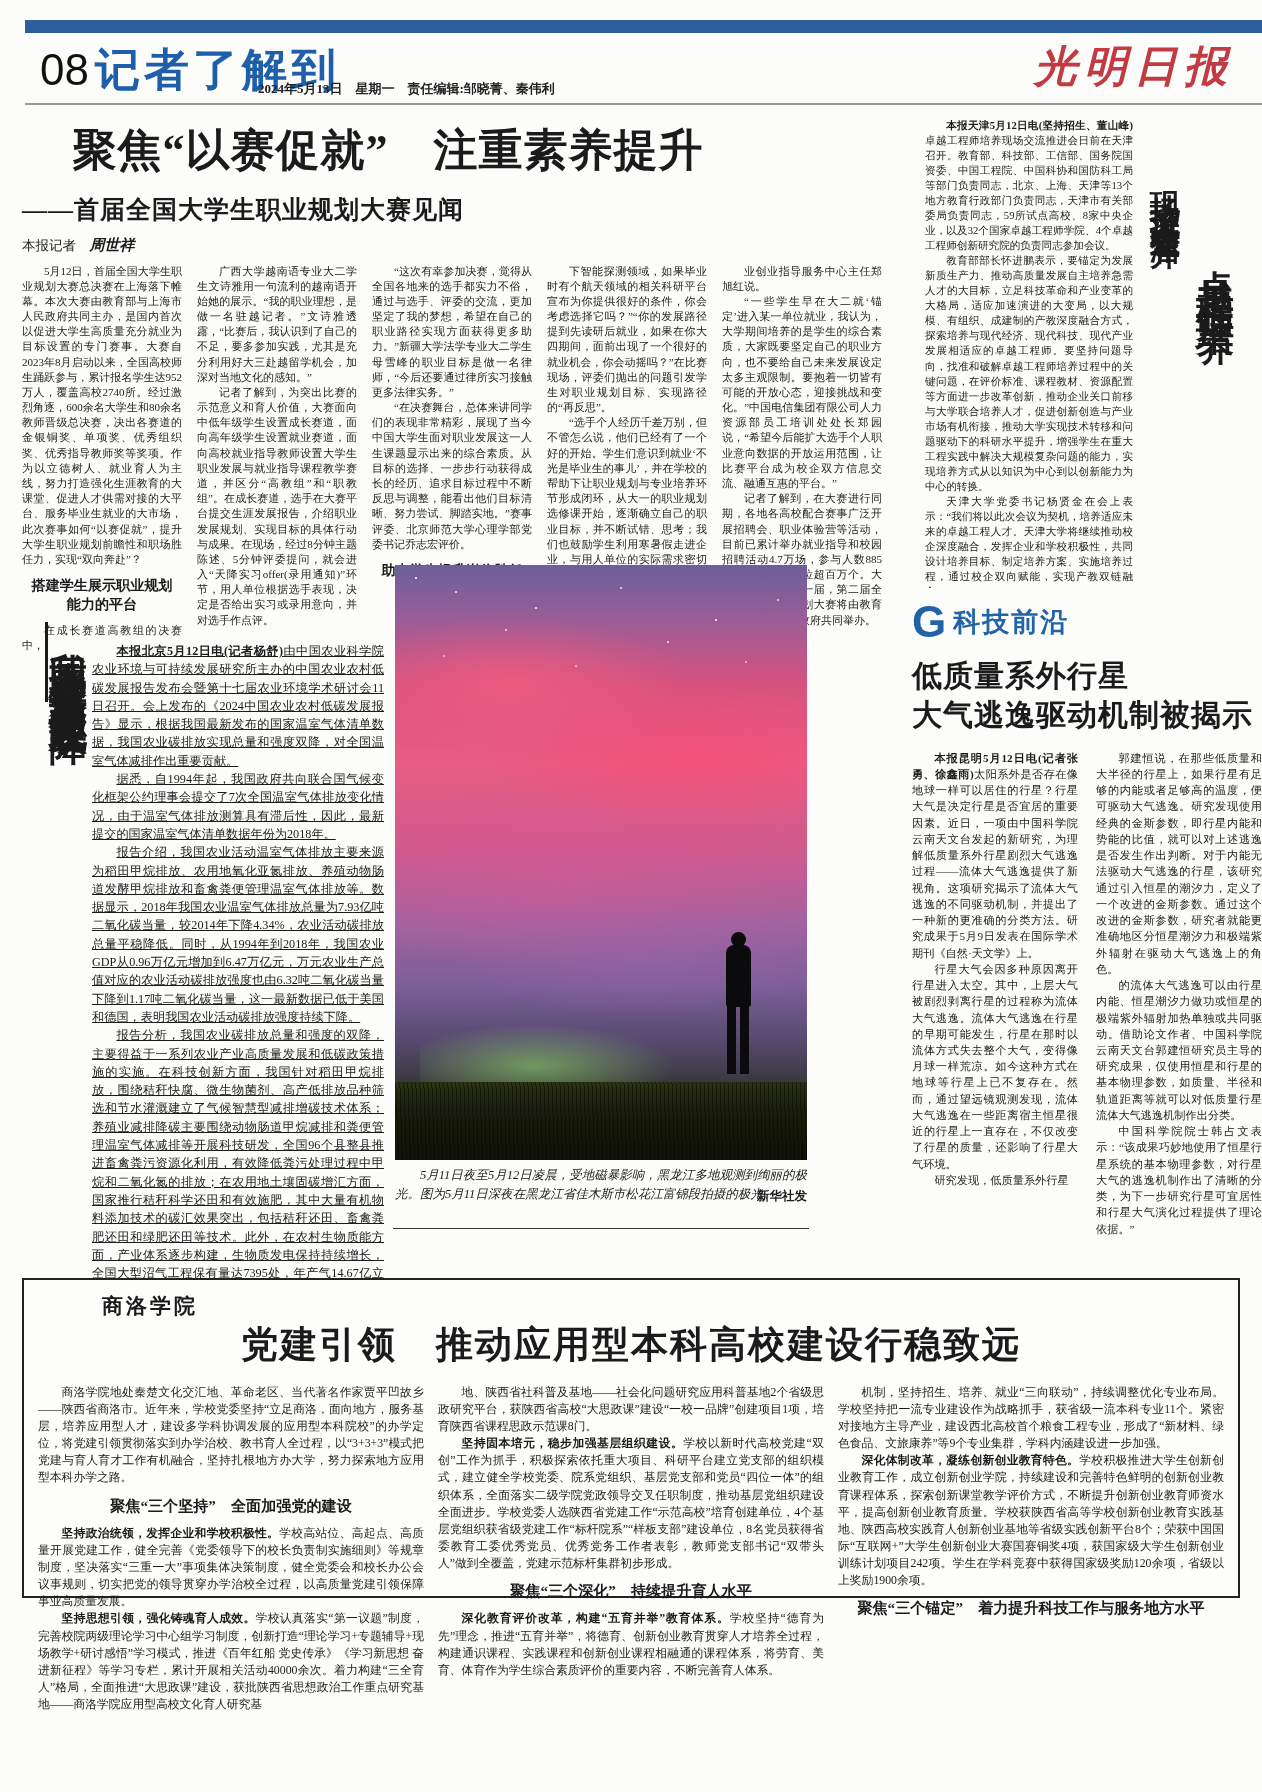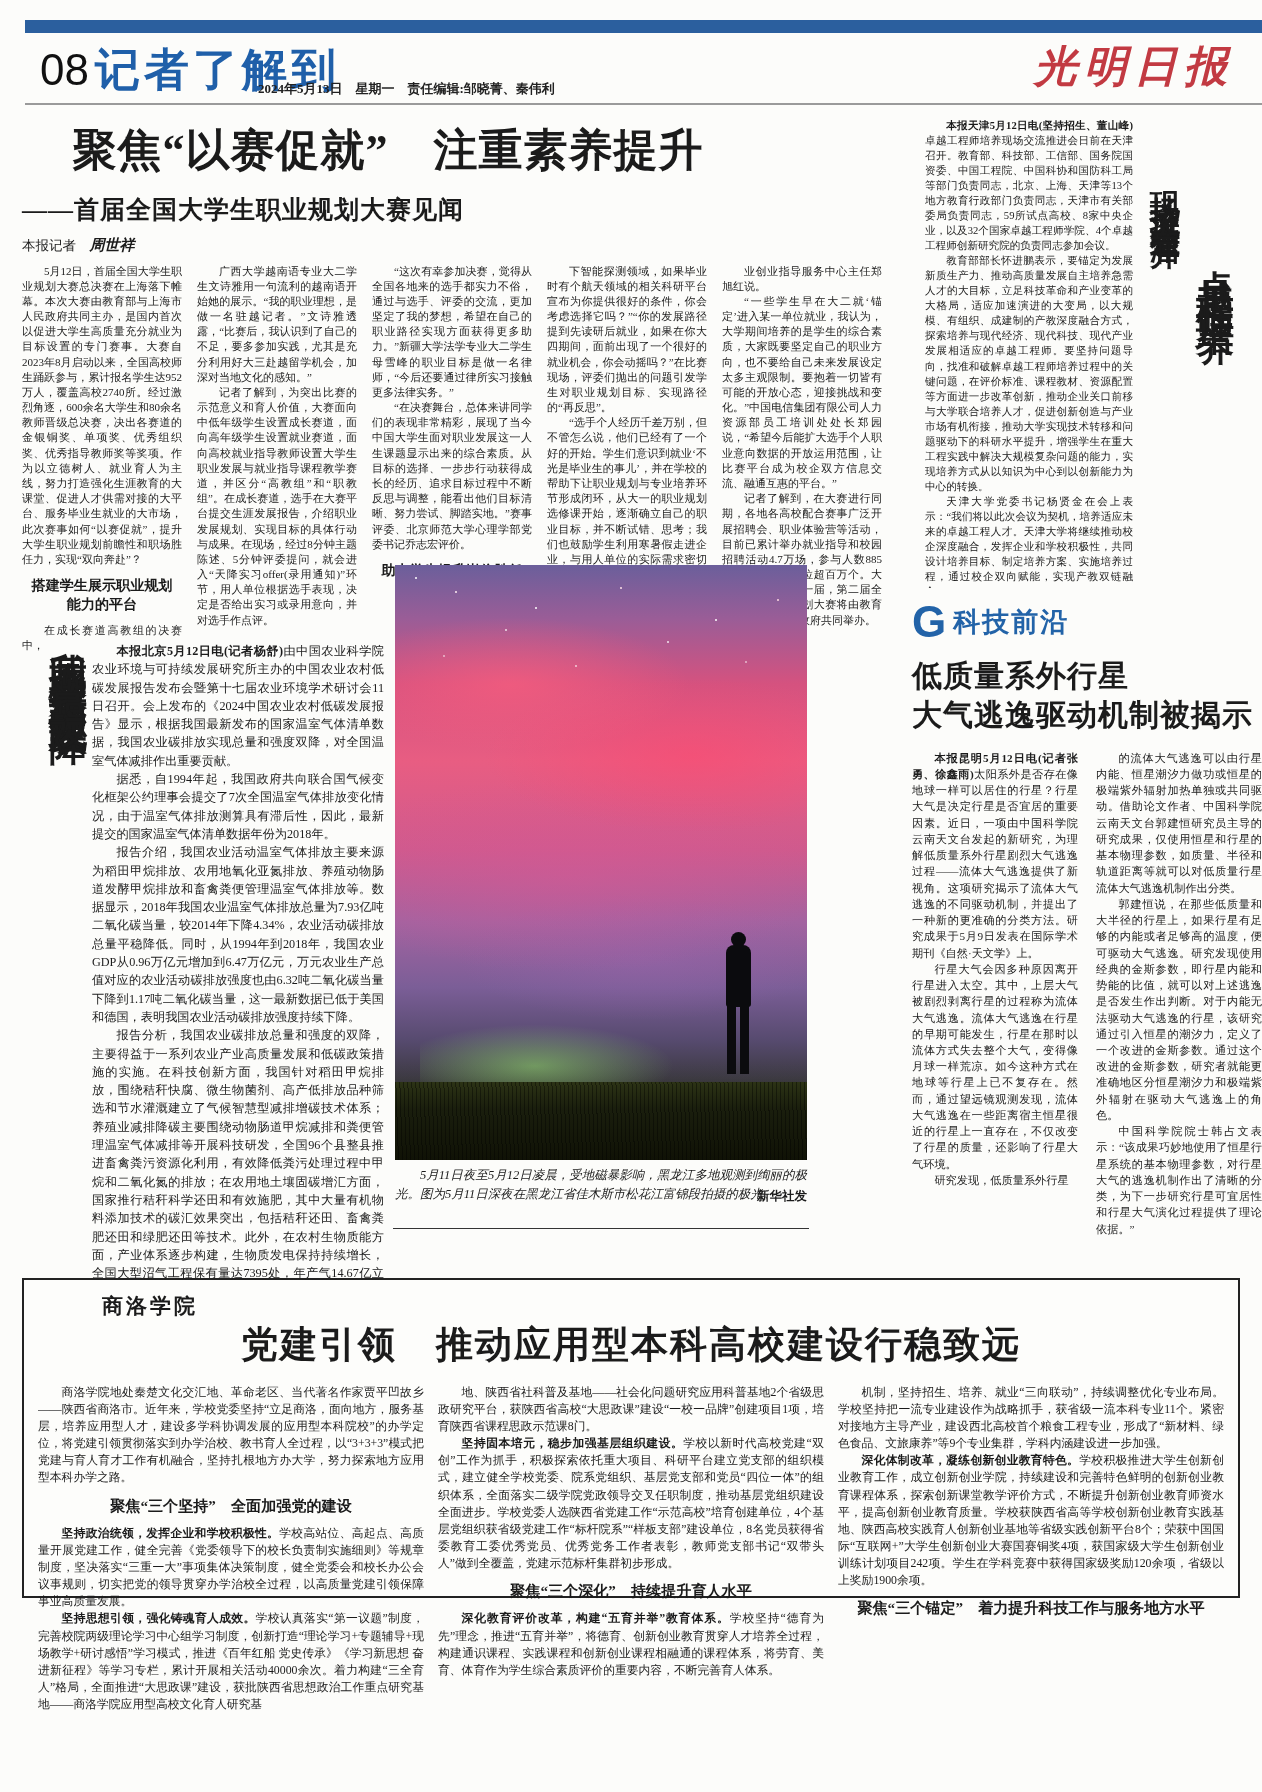--- a/index.html
+++ b/index.html
@@ -33,21 +33,21 @@
   .lead-cols .col:nth-child(3),.lead-cols .col:nth-child(4){height:332px;}
   .lead-cols .col:nth-child(5){height:472px;}
   
   .eng{position:absolute;left:925px;top:118px;width:337px;display:flex;align-items:flex-start;}
   .eng-text{width:208px;height:470px;overflow:hidden;font-size:10.6px;line-height:1.42;}
   .vt-main{writing-mode:vertical-rl;font-size:30px;font-weight:900;letter-spacing:5px;
            height:432px;margin:50px 0 0 16px;line-height:1.1;}
   .vt-kicker{writing-mode:vertical-rl;font-size:38px;font-weight:900;letter-spacing:9px;
            height:345px;margin:122px 0 0 12px;line-height:1.05;}
   
-  .agri{position:absolute;left:30px;top:568px;width:364px;display:flex;}
+  .agri{position:absolute;left:30px;top:568px;width:364px;display:flex;text-decoration:underline;}
   .agri-vhead{writing-mode:vertical-rl;font-size:38px;font-weight:900;letter-spacing:5px;
            height:706px;margin-top:54px;line-height:1.3;width:62px;}
   .agri-body{width:292px;height:762px;overflow:hidden;font-size:12.2px;line-height:1.5;padding-top:74px;}
   
   .photo{position:absolute;left:395px;top:565px;width:412px;height:595px;margin:0;overflow:hidden;
          background:linear-gradient(180deg,#6b5f9b 0%,#9a5d97 9%,#d5527f 20%,#e85d82 33%,
             #cf5a8d 48%,#a363a0 60%,#7b5e97 71%,#564a6e 80%,#28263000 88%),
             linear-gradient(180deg,#444 0%,#333 100%);}
   .clouds{position:absolute;inset:0;background:
       radial-gradient(ellipse 62% 16% at 28% 20%,rgba(255,96,126,.6),transparent 70%),
@@ -199,22 +199,22 @@
       <div>低质量系外行星</div>
       <div>大气逃逸驱动机制被揭示</div>
     </h3>
     <div class="sci-cols cols">
         <div class="col">
           <p class="para"><b>本报昆明5月12日电(记者张勇、徐鑫雨)</b>太阳系外是否存在像地球一样可以居住的行星？行星大气是决定行星是否宜居的重要因素。近日，一项由中国科学院云南天文台发起的新研究，为理解低质量系外行星剧烈大气逃逸过程——流体大气逃逸提供了新视角。这项研究揭示了流体大气逃逸的不同驱动机制，并提出了一种新的更准确的分类方法。研究成果于5月9日发表在国际学术期刊《自然·天文学》上。</p>
           <p class="para">行星大气会因多种原因离开行星进入太空。其中，上层大气被剧烈剥离行星的过程称为流体大气逃逸。流体大气逃逸在行星的早期可能发生，行星在那时以流体方式失去整个大气，变得像月球一样荒凉。如今这种方式在地球等行星上已不复存在。然而，通过望远镜观测发现，流体大气逃逸在一些距离宿主恒星很近的行星上一直存在，不仅改变了行星的质量，还影响了行星大气环境。</p>
           <p class="para">研究发现，低质量系外行星</p>
         </div>
         <div class="col">
+          <p class="para">郭建恒说，在那些低质量和大半径的行星上，如果行星有足够的内能或者足够高的温度，便可驱动大气逃逸。研究发现使用经典的金斯参数，即行星内能和势能的比值，就可以对上述逃逸是否发生作出判断。对于内能无法驱动大气逃逸的行星，该研究通过引入恒星的潮汐力，定义了一个改进的金斯参数。通过这个改进的金斯参数，研究者就能更准确地区分恒星潮汐力和极端紫外辐射在驱动大气逃逸上的角色。</p>
           <p class="para">的流体大气逃逸可以由行星内能、恒星潮汐力做功或恒星的极端紫外辐射加热单独或共同驱动。借助论文作者、中国科学院云南天文台郭建恒研究员主导的研究成果，仅使用恒星和行星的基本物理参数，如质量、半径和轨道距离等就可以对低质量行星流体大气逃逸机制作出分类。</p>
-          <p class="para">郭建恒说，在那些低质量和大半径的行星上，如果行星有足够的内能或者足够高的温度，便可驱动大气逃逸。研究发现使用经典的金斯参数，即行星内能和势能的比值，就可以对上述逃逸是否发生作出判断。对于内能无法驱动大气逃逸的行星，该研究通过引入恒星的潮汐力，定义了一个改进的金斯参数。通过这个改进的金斯参数，研究者就能更准确地区分恒星潮汐力和极端紫外辐射在驱动大气逃逸上的角色。</p>
           <p class="para">中国科学院院士韩占文表示：“该成果巧妙地使用了恒星行星系统的基本物理参数，对行星大气的逃逸机制作出了清晰的分类，为下一步研究行星可宜居性和行星大气演化过程提供了理论依据。”</p>
         </div>
       </div>
   </section>
 
   <section class="ad">
     <div class="ad-org">商洛学院</div>
     <h2 class="ad-hl">党建引领　推动应用型本科高校建设行稳致远</h2>
     <div class="ad-cols">
       <div class="ad-3cols cols">

